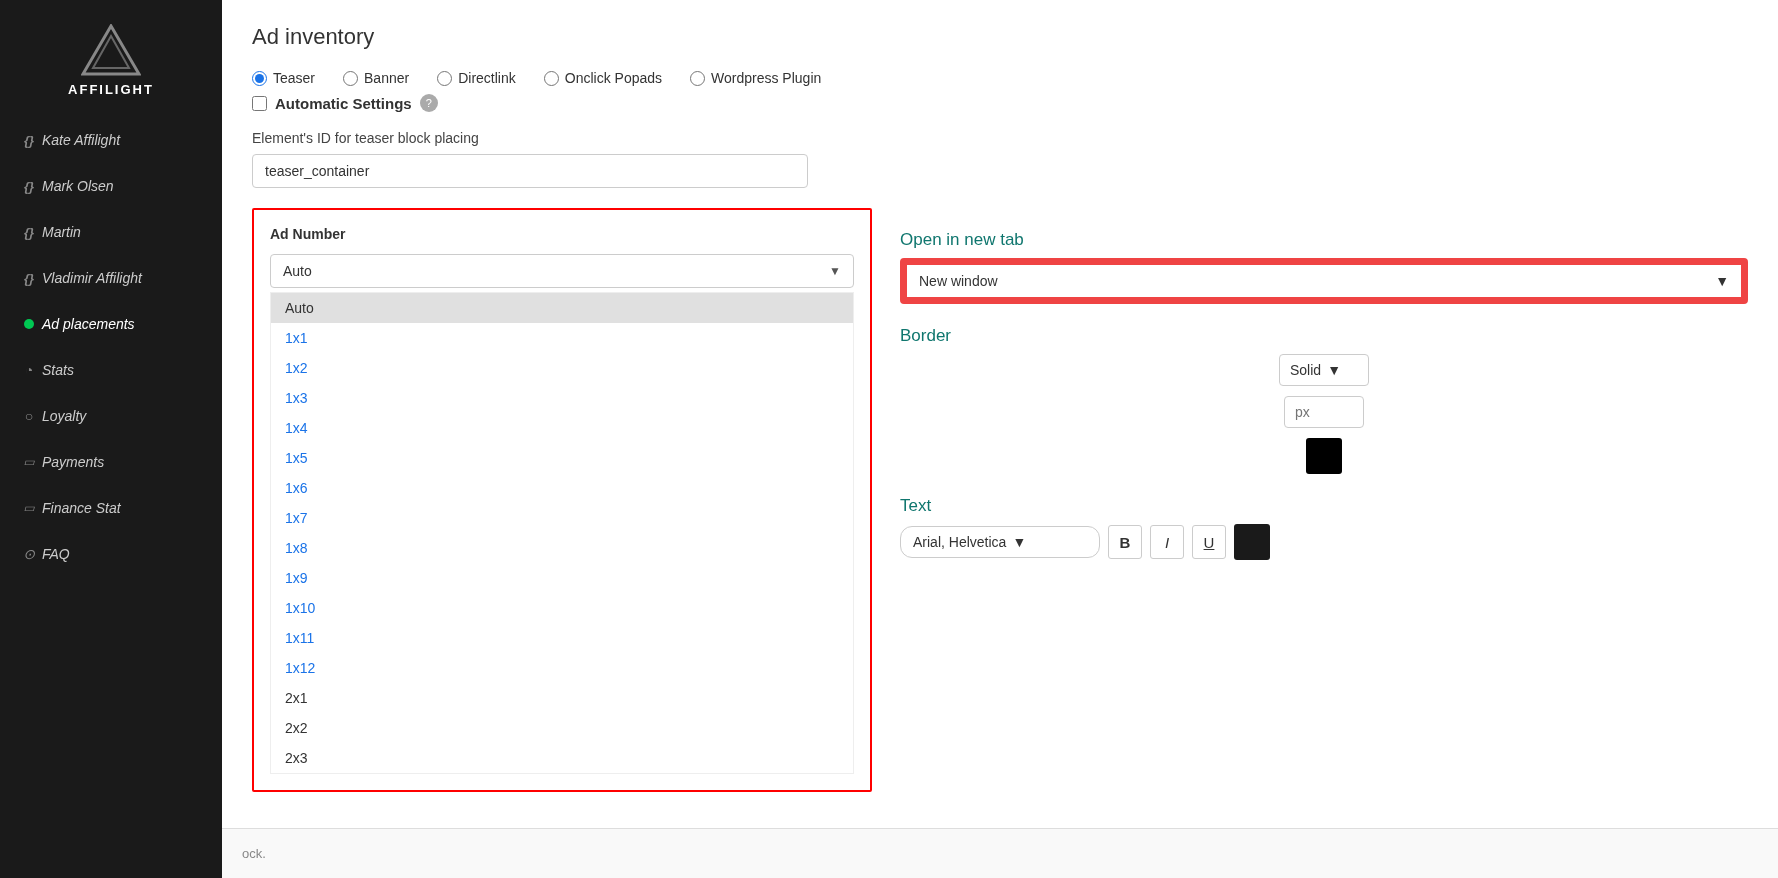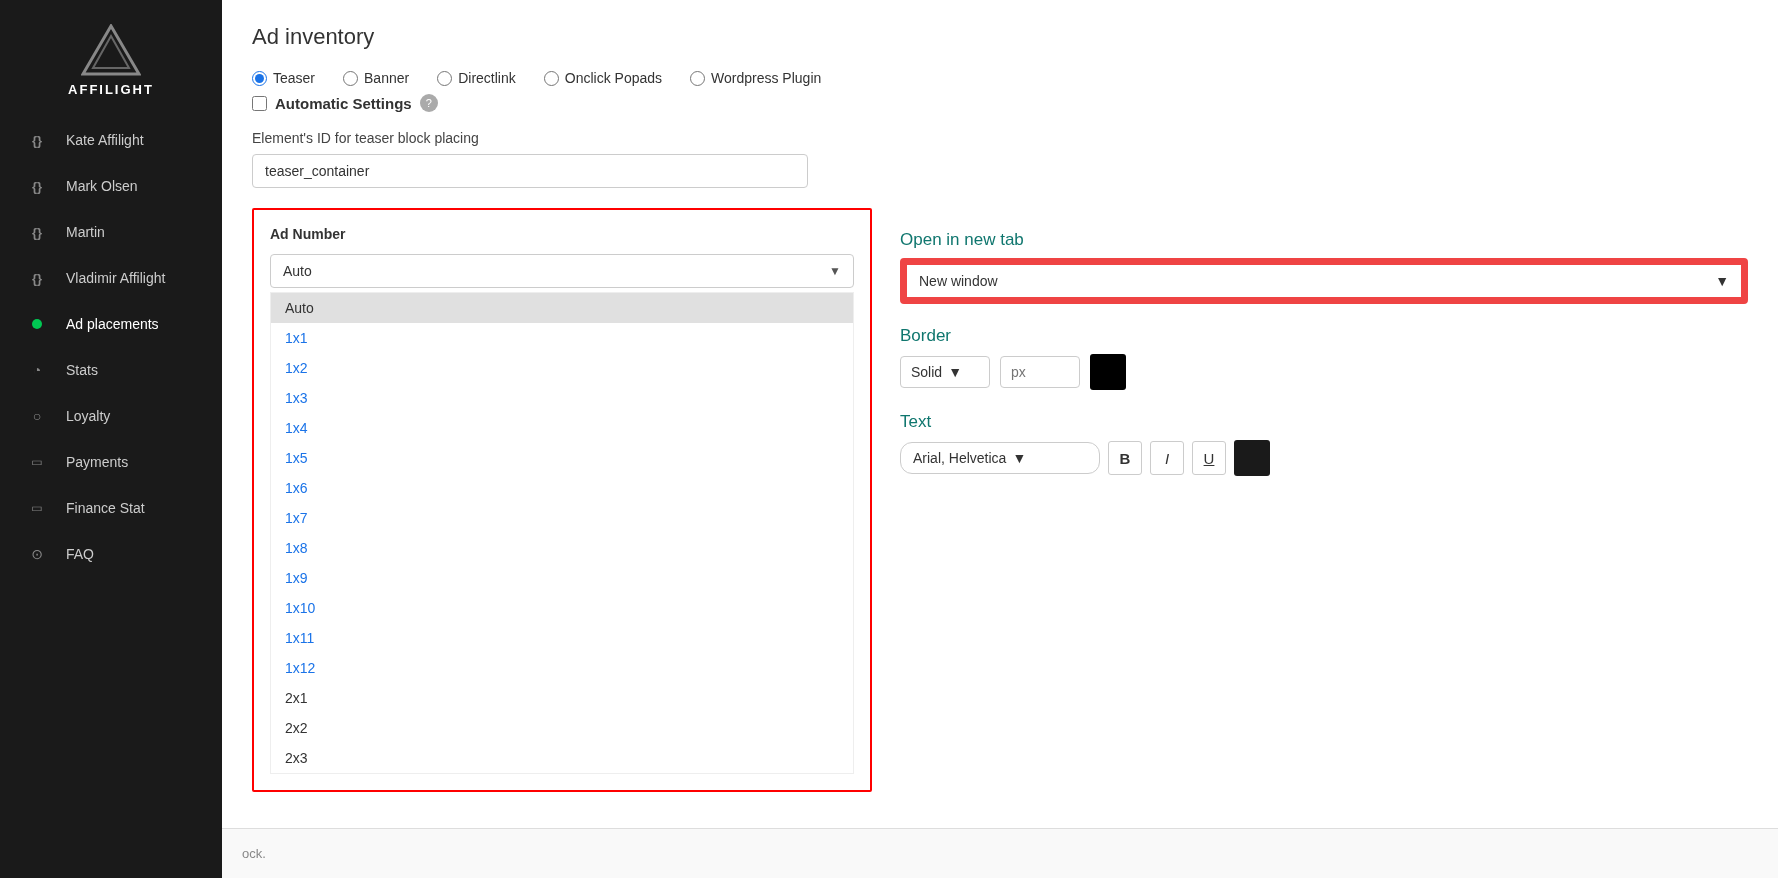--- a/index.html
+++ b/index.html
@@ -33,25 +33,26 @@
       color: #fff;
     }
     .sidebar-nav {
       flex: 1;
       display: flex;
       flex-direction: column;
     }
     .sidebar-item {
       display: flex;
       align-items: center;
-      padding: 14px 28px;
+      padding: 14px 20px;
       color: #ccc;
       font-size: 14px;
       cursor: pointer;
-      gap: 20px;
+      gap: 4px;
+      font-style: italic;
     }
     .sidebar-item.active { color: #fff; }
     .sidebar-item .icon {
       width: 18px;
       height: 18px;
       display: flex;
       align-items: center;
       justify-content: center;
       flex-shrink: 0;
     }
@@ -219,20 +220,21 @@
       display: flex;
       align-items: center;
       justify-content: space-between;
       cursor: pointer;
     }
     .border-row {
       display: flex;
       align-items: center;
       gap: 10px;
       margin-bottom: 18px;
+      flex-direction: column;
     }
     .border-select {
       border: 1px solid #ccc;
       border-radius: 4px;
       padding: 7px 10px;
       font-size: 14px;
       color: #333;
       background: #fff;
       display: flex;
       align-items: center;

